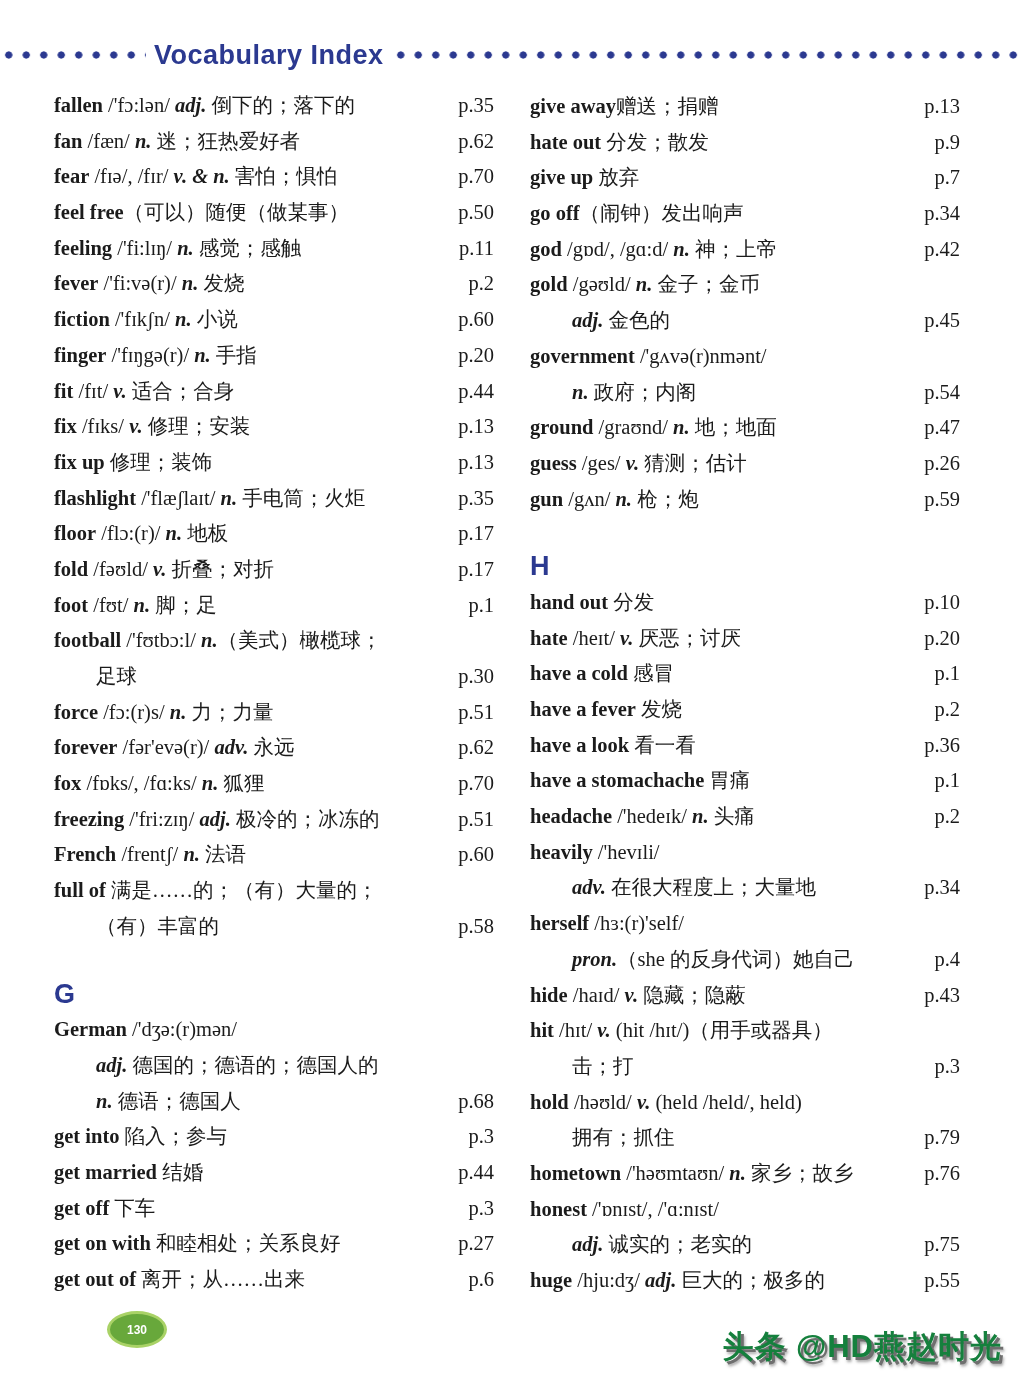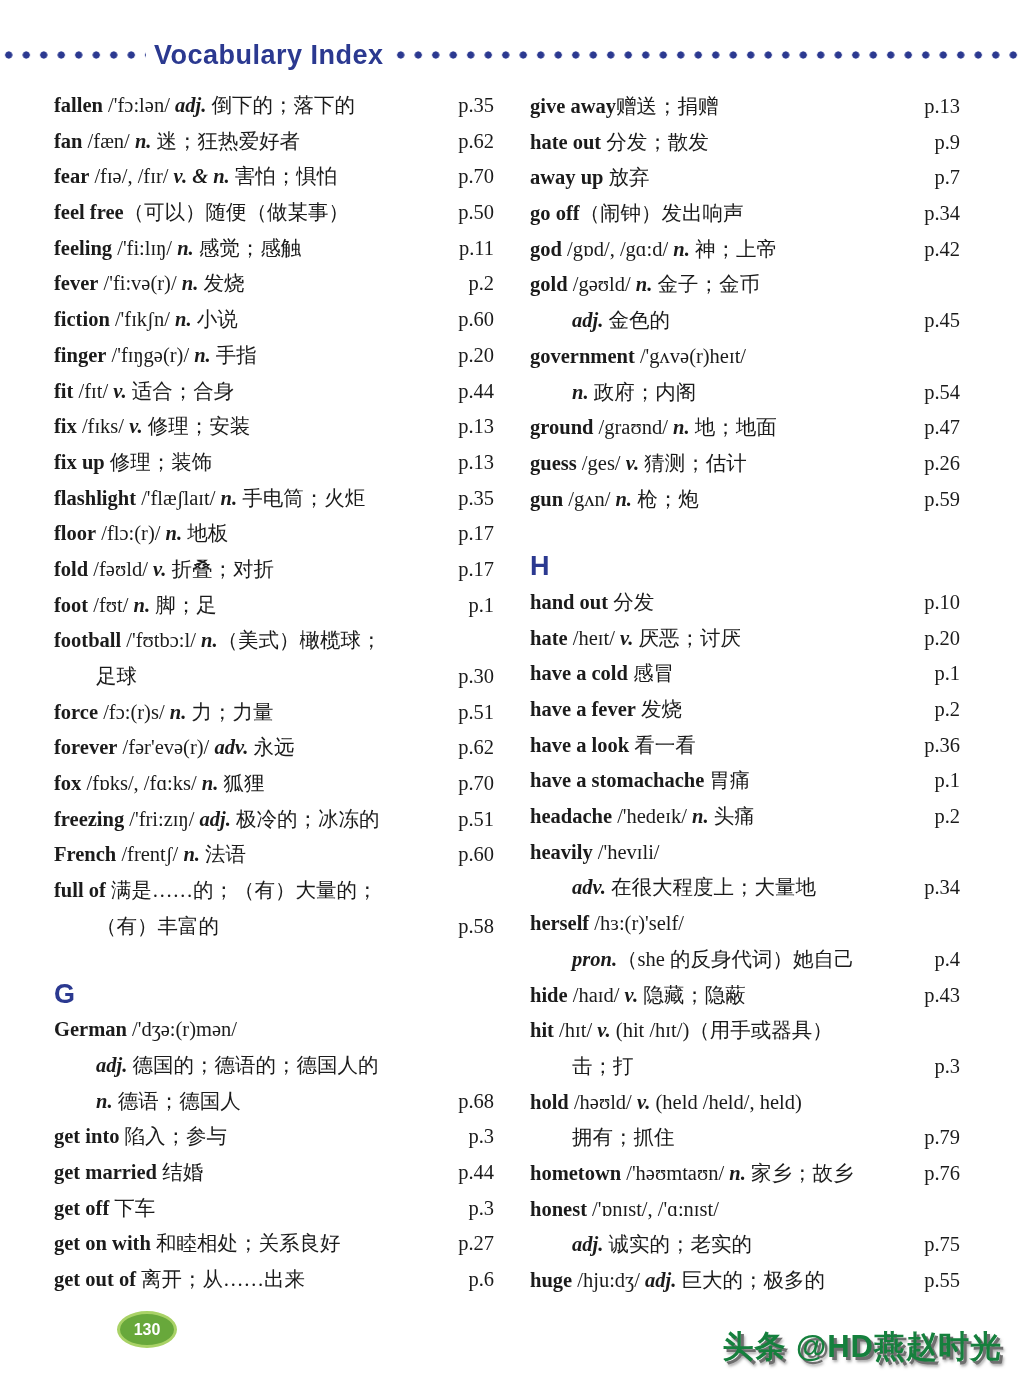--- a/index.html
+++ b/index.html
@@ -29,24 +29,24 @@
   .row .txt{flex:1 1 auto;min-width:0;}
   .row .pg{flex:0 0 auto;margin-left:auto;padding-left:8px;}
   .row.indent .txt{padding-left:42px;}
   .txt b{font-weight:700;}
   .txt i{font-weight:600;}
   .sec-gap{height:32px;}
   .row.letter{font-family:"Liberation Sans","DejaVu Sans",sans-serif;font-weight:bold;
               font-size:27px;color:var(--navy);}
 
   
-  .badge{position:absolute;left:117px;top:1311px;width:60px;height:37px;border-radius:50%;
+  .badge{position:absolute;left:107px;top:1311px;width:60px;height:37px;border-radius:50%;
          background:var(--badge-green);border:3px solid var(--badge-ring);box-sizing:border-box;
          display:flex;align-items:center;justify-content:center;
-         font-family:"Liberation Sans","DejaVu Sans",sans-serif;font-weight:bold;font-size:16px;color:#ffffff;}
+         font-family:"Liberation Sans","DejaVu Sans",sans-serif;font-weight:bold;font-size:12px;color:#ffffff;}
 
   
   .watermark{position:absolute;top:1326px;right:22px;
              font-family:"Liberation Sans","DejaVu Sans",sans-serif;font-weight:bold;font-size:31px;
              color:#15803d;letter-spacing:1px;
              text-shadow:3px 3px 0 #6f6f6f, 4px 5px 3px rgba(90,90,90,.55);}
 </style>
 </head>
 <body>
 
@@ -190,40 +190,40 @@
     <section class="col col-right" id="col-right">
         <div class="row">
           <span class="txt"><b>give away</b><span>赠送；捐赠</span></span>
           <span class="pg">p.13</span>
         </div>
         <div class="row">
           <span class="txt"><b>hate out</b><span> 分发；散发</span></span>
           <span class="pg">p.9</span>
         </div>
         <div class="row">
-          <span class="txt"><b>away up</b><span> 放弃</span></span>
+          <span class="txt"><b>give up</b><span> 放弃</span></span>
           <span class="pg">p.7</span>
         </div>
         <div class="row">
           <span class="txt"><b>go off</b><span>（闹钟）发出响声</span></span>
           <span class="pg">p.34</span>
         </div>
         <div class="row">
           <span class="txt"><b>god</b><span> /gɒd/, /gɑ:d/ </span><i>n.</i><span> 神；上帝</span></span>
           <span class="pg">p.42</span>
         </div>
         <div class="row">
           <span class="txt"><b>gold</b><span> /gəʊld/ </span><i>n.</i><span> 金子；金币</span></span>
         </div>
         <div class="row indent">
           <span class="txt"><i>adj.</i><span> 金色的</span></span>
           <span class="pg">p.45</span>
         </div>
         <div class="row">
-          <span class="txt"><b>government</b><span> /'gʌvə(r)heɪt/</span></span>
+          <span class="txt"><b>government</b><span> /'gʌvə(r)nmənt/</span></span>
         </div>
         <div class="row indent">
           <span class="txt"><i>n.</i><span> 政府；内阁</span></span>
           <span class="pg">p.54</span>
         </div>
         <div class="row">
           <span class="txt"><b>ground</b><span> /graʊnd/ </span><i>n.</i><span> 地；地面</span></span>
           <span class="pg">p.47</span>
         </div>
         <div class="row">

